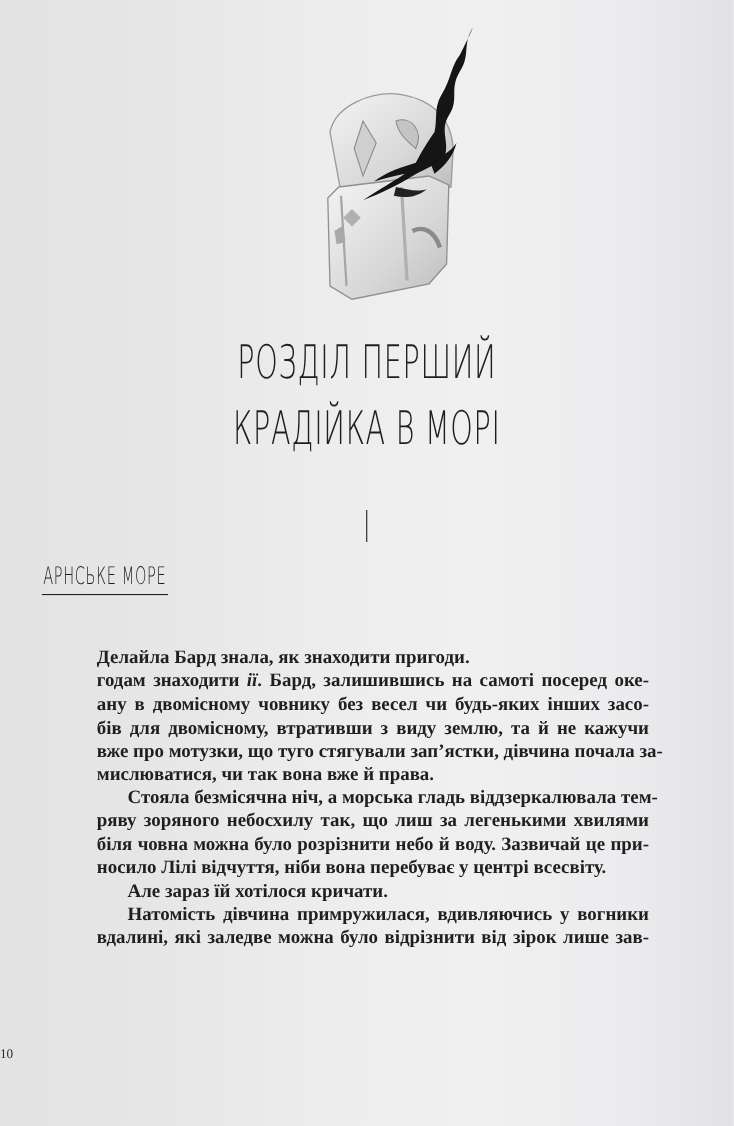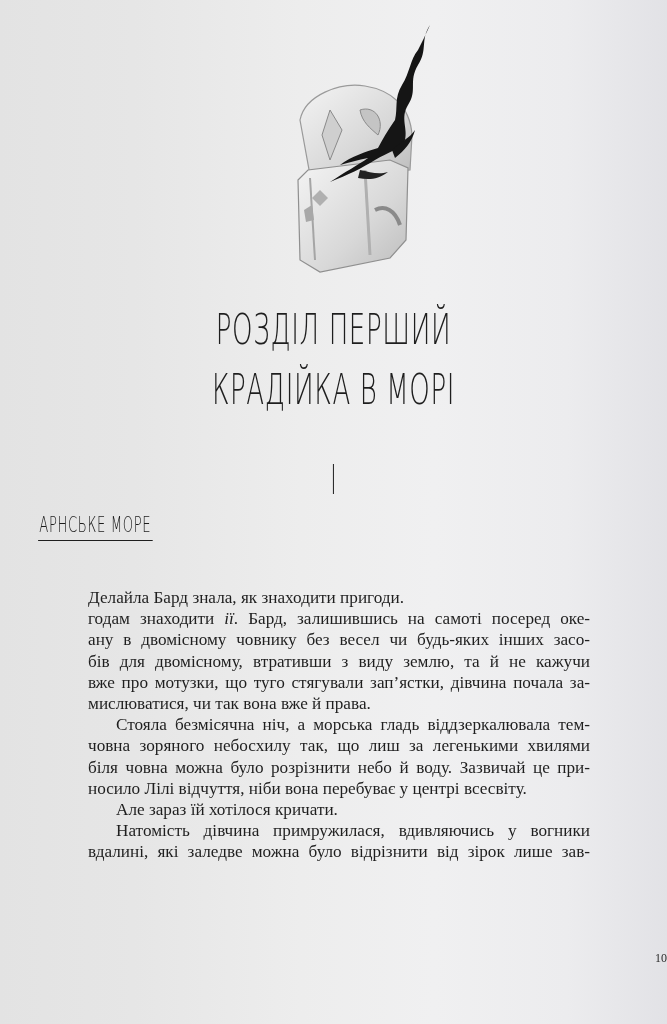--- a/index.html
+++ b/index.html
@@ -33,25 +33,25 @@
     font-family: "DejaVu Sans", sans-serif; font-size: 22px; font-weight: 200;
     letter-spacing: 1px; transform: scaleX(0.6);
     border-bottom: 1.5px solid #1e1e1e; padding: 0 2px 3px;
   }
   .body-text {
     position: absolute; left: 88px; top: 587px; width: 502px;
     font-size: 17.2px; line-height: 21.2px;
     font-family: "Liberation Serif", "DejaVu Serif", serif;
     color: #1f1f1f;
   }
-  .line { display: block; text-align: justify; text-align-last: justify; white-space: nowrap; height: 21.2px; }
+  .line { display: block; text-align: justify; text-align-last: justify; white-space: nowrap; height: 21.2px; font-weight: bold; }
   .line.last { text-align-last: left; }
   .line.indent { padding-left: 28px; }
   .page-number {
-    position: absolute; left: 0; width: 667px; top: 951px; text-align: right;
+    position: absolute; left: 0; width: 667px; top: 951px; text-align: left;
     font-family: "Liberation Serif", serif; font-size: 12px; color: #2a2a2a;
   }
 </style>
 </head>
 <body>
 
 <svg class="helmet" viewBox="0 0 170 265" xmlns="http://www.w3.org/2000/svg">
   <defs>
     <linearGradient id="metal" x1="0" y1="0" x2="1" y2="1">
       <stop offset="0" stop-color="#f4f4f4"></stop>
@@ -89,21 +89,21 @@
 </div>
 
 <div class="body-text">
   <span class="line last">Делайла Бард знала, як знаходити пригоди.</span>
   <span class="line"><span>годам знаходити </span><i>ії</i><span>. Бард, залишившись на самоті посеред оке-</span></span>
   <span class="line">ану в двомісному човнику без весел чи будь-яких інших засо-</span>
   <span class="line">бів для двомісному, втративши з виду землю, та й не кажучи</span>
   <span class="line">вже про мотузки, що туго стягували зап’ястки, дівчина почала за-</span>
   <span class="line last">мислюватися, чи так вона вже й права.</span>
   <span class="line indent">Стояла безмісячна ніч, а морська гладь віддзеркалювала тем-</span>
-  <span class="line">човна зоряного небосхилу так, що лиш за легенькими хвилями</span>
+  <span class="line">ряву зоряного небосхилу так, що лиш за легенькими хвилями</span>
   <span class="line">біля човна можна було розрізнити небо й воду. Зазвичай це при-</span>
   <span class="line last">носило Лілі відчуття, ніби вона перебуває у центрі всесвіту.</span>
   <span class="line indent last">Але зараз їй хотілося кричати.</span>
   <span class="line indent">Натомість дівчина примружилася, вдивляючись у вогники</span>
   <span class="line">вдалині, які заледве можна було відрізнити від зірок лише зав-</span>
 </div>
 
 <div class="page-number">10</div>
 
 </body></html>

